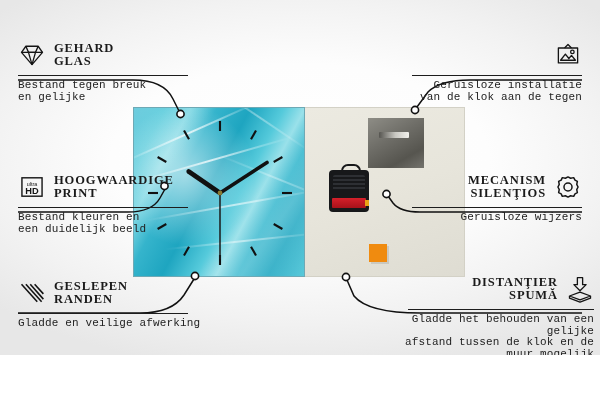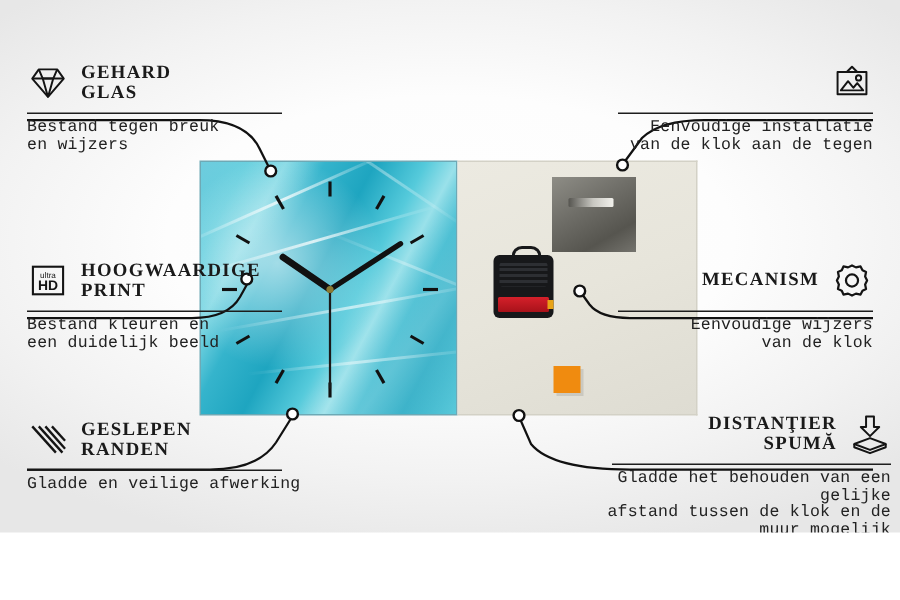--- a/index.html
+++ b/index.html
@@ -285,21 +285,21 @@
           <path d="M12 13 L20 13"></path>
         </g>
       </svg>
       <div>
         <div class="feat-title">GEHARD</div>
         <div class="feat-title">GLAS</div>
       </div>
     </div>
     <div class="feat-rule"></div>
     <div class="feat-sub">Bestand tegen breuk</div>
-    <div class="feat-sub">en wijzers</div>
+    <div class="feat-sub">en gelijke</div>
   </div>
 
   <div class="feature left" style="left:18px; top:170px;">
     <div class="feat-head">
       <svg class="feat-icon" viewBox="0 0 32 32">
         <rect x="4.5" y="5.5" width="23" height="21" fill="none" stroke="#141414" stroke-width="1.6"></rect>
         <text class="mono" x="16" y="14.4" text-anchor="middle" font-size="6.2" fill="#141414">ultra</text>
         <text class="mono" x="16" y="23.6" text-anchor="middle" font-size="10.6" font-weight="bold" fill="#141414">HD</text>
       </svg>
       <div>
@@ -336,42 +336,42 @@
       <svg class="feat-icon" viewBox="0 0 32 32">
         <g fill="none" stroke="#141414" stroke-width="1.5" stroke-linejoin="round">
           <path d="M12 8 L16 4 L20 8"></path>
           <rect x="5" y="8" width="22" height="17"></rect>
           <path d="M7.5 22 L13 15 L17 20 L20 16.5 L24.5 22 Z"></path>
           <circle cx="21" cy="12.5" r="2"></circle>
         </g>
       </svg>
     </div>
     <div class="feat-rule"></div>
-    <div class="feat-sub">Eenvoudige installatie</div>
+    <div class="feat-sub">Geruisloze installatie</div>
     <div class="feat-sub">van de klok aan de tegen</div>
   </div>
 
   <div class="feature right" style="left:396px; top:170px;text-align:right;">
     <div class="feat-head">
       <svg class="feat-icon" viewBox="0 0 32 32">
         <g fill="none" stroke="#141414" stroke-width="1.7" stroke-linejoin="round">
           <path d="M16 4.5 L19 6 L22.5 5.3 L24 8.2 L26.7 9.5 L26 13 L27.5 16
                    L26 19 L26.7 22.5 L24 23.8 L22.5 26.7 L19 26 L16 27.5
                    L13 26 L9.5 26.7 L8.2 23.8 L5.3 22.5 L6 19 L4.5 16
                    L6 13 L5.3 9.5 L8.2 8.2 L9.5 5.3 L13 6 Z"></path>
           <circle cx="16" cy="16" r="4.6"></circle>
         </g>
       </svg>
       <div>
         <div class="feat-title">MECANISM</div>
-      </div>
-    </div>
-    <div class="feat-rule"></div>
-    <div class="feat-sub">Eenvoudige wijzers</div>
-    <div class="feat-sub">van de klok</div>
+        <div class="feat-title">SILENŢIOS</div>
+      </div>
+    </div>
+    <div class="feat-rule"></div>
+    <div class="feat-sub">Geruisloze wijzers</div>
   </div>
 
   <div class="feature right" style="left:396px; top:272px; width:200px; left:394px;">
     <div class="feat-head">
       <svg class="feat-icon" viewBox="0 0 32 32">
         <g fill="none" stroke="#141414" stroke-width="1.5" stroke-linejoin="round">
           <path d="M13 3 L19 3 L19 11 L23 11 L16 18 L9 11 L13 11 Z"></path>
           <path d="M16 19.5 L28 24 L16 28.5 L4 24 Z"></path>
           <path d="M4 24 L4 26.5 L16 31 L28 26.5 L28 24"></path>
         </g>

